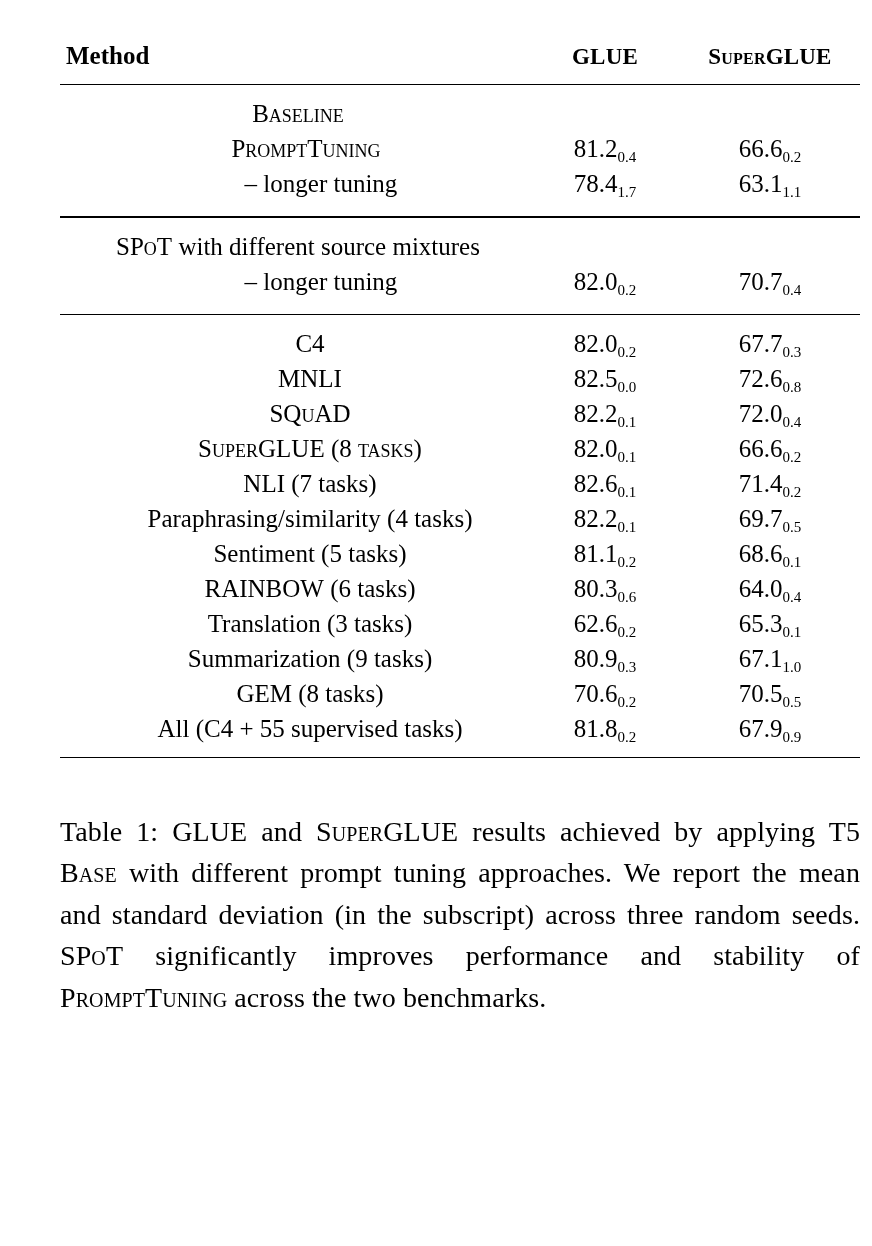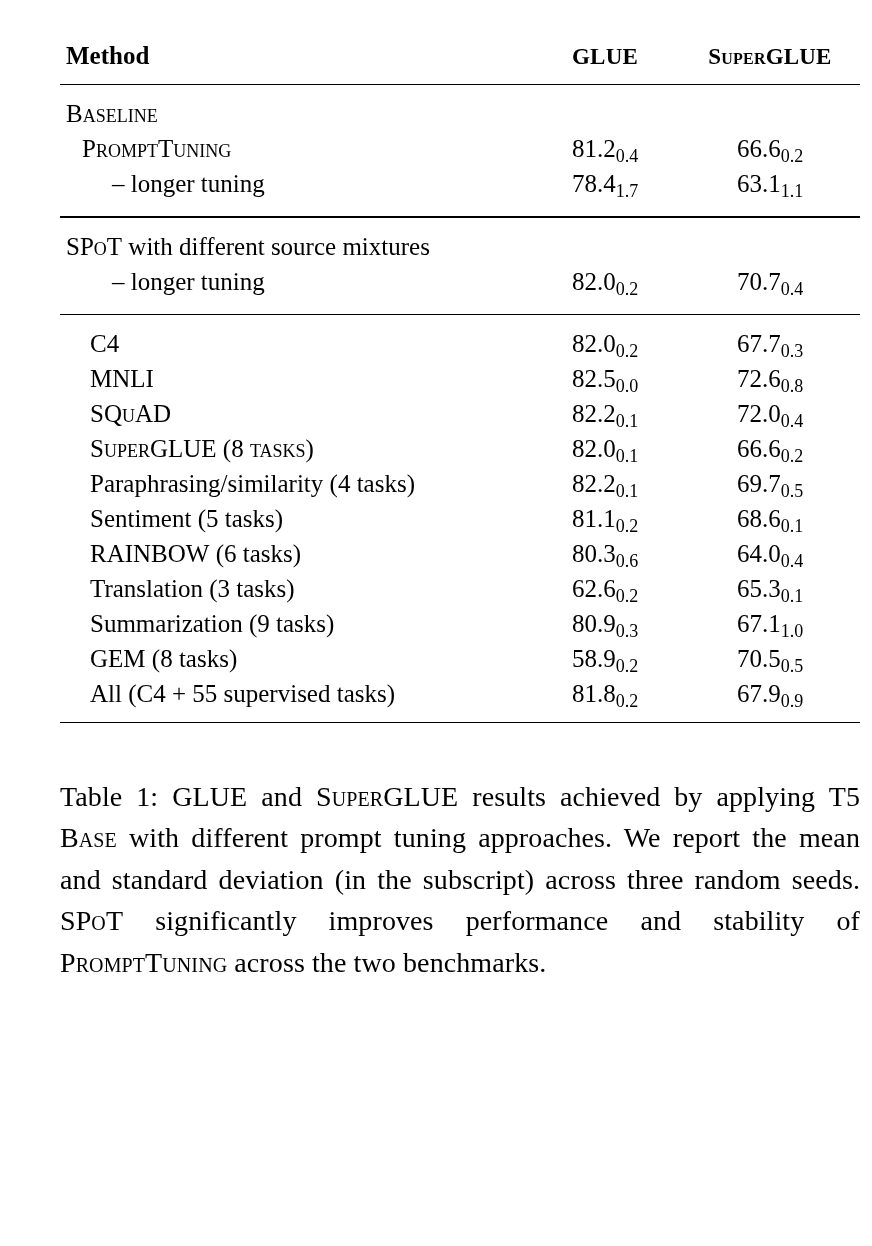--- a/index.html
+++ b/index.html
@@ -53,29 +53,29 @@
     letter-spacing: 0.2px;
   }
   .sc {
     font-variant: small-caps;
   }
   tbody td {
     font-size: 25px;
     padding: 3.5px 0;
   }
   td.label {
-    text-align: left;
+    text-align: center;
     white-space: nowrap;
   }
   td.num {
     text-align: center;
     white-space: nowrap;
   }
   td.num .sub {
-    font-size: 18px;
+    font-size: 15px;
     vertical-align: baseline;
     position: relative;
     top: 5px;
     letter-spacing: 0;
   }
   .bold { font-weight: bold; }
   .indent1 { padding-left: 22px; }
   .indent2 { padding-left: 52px; }
   .indent-sec { padding-left: 6px; }
   .indent-grp { padding-left: 30px; }
@@ -182,20 +182,25 @@
         <td class="label indent-grp sc">SQuAD</td>
         <td class="num"><span>82.2</span><span class="sub">0.1</span></td>
         <td class="num"><span>72.0</span><span class="sub">0.4</span></td>
       </tr>
       <tr>
         <td class="label indent-grp sc">SuperGLUE (8 tasks)</td>
         <td class="num"><span>82.0</span><span class="sub">0.1</span></td>
         <td class="num"><span>66.6</span><span class="sub">0.2</span></td>
       </tr>
       <tr>
+        <td class="label indent-grp"><span class="sc">NLI</span> (<span class="ital">7 tasks</span>)</td>
+        <td class="num"><span>82.6</span><span class="sub">0.1</span></td>
+        <td class="num"><span>71.4</span><span class="sub">0.2</span></td>
+      </tr>
+      <tr>
         <td class="label indent-grp">Paraphrasing/similarity (<span class="ital">4 tasks</span>)</td>
         <td class="num"><span>82.2</span><span class="sub">0.1</span></td>
         <td class="num"><span>69.7</span><span class="sub">0.5</span></td>
       </tr>
       <tr>
         <td class="label indent-grp">Sentiment (<span class="ital">5 tasks</span>)</td>
         <td class="num"><span>81.1</span><span class="sub">0.2</span></td>
         <td class="num"><span>68.6</span><span class="sub">0.1</span></td>
       </tr>
       <tr>
@@ -208,21 +213,21 @@
         <td class="num"><span>62.6</span><span class="sub">0.2</span></td>
         <td class="num"><span>65.3</span><span class="sub">0.1</span></td>
       </tr>
       <tr>
         <td class="label indent-grp">Summarization (<span class="ital">9 tasks</span>)</td>
         <td class="num"><span>80.9</span><span class="sub">0.3</span></td>
         <td class="num"><span>67.1</span><span class="sub">1.0</span></td>
       </tr>
       <tr>
         <td class="label indent-grp"><span class="sc">GEM</span> (<span class="ital">8 tasks</span>)</td>
-        <td class="num"><span>58.9</span><span class="sub">0.2</span></td>
+        <td class="num"><span>70.6</span><span class="sub">0.2</span></td>
         <td class="num"><span>70.5</span><span class="sub">0.5</span></td>
       </tr>
       <tr>
         <td class="label indent-grp">All (C4 + 55 supervised tasks)</td>
         <td class="num"><span>81.8</span><span class="sub">0.2</span></td>
         <td class="num"><span>67.9</span><span class="sub">0.9</span></td>
       </tr>
 
       <tr class="spacer-xs">
           <td></td>

